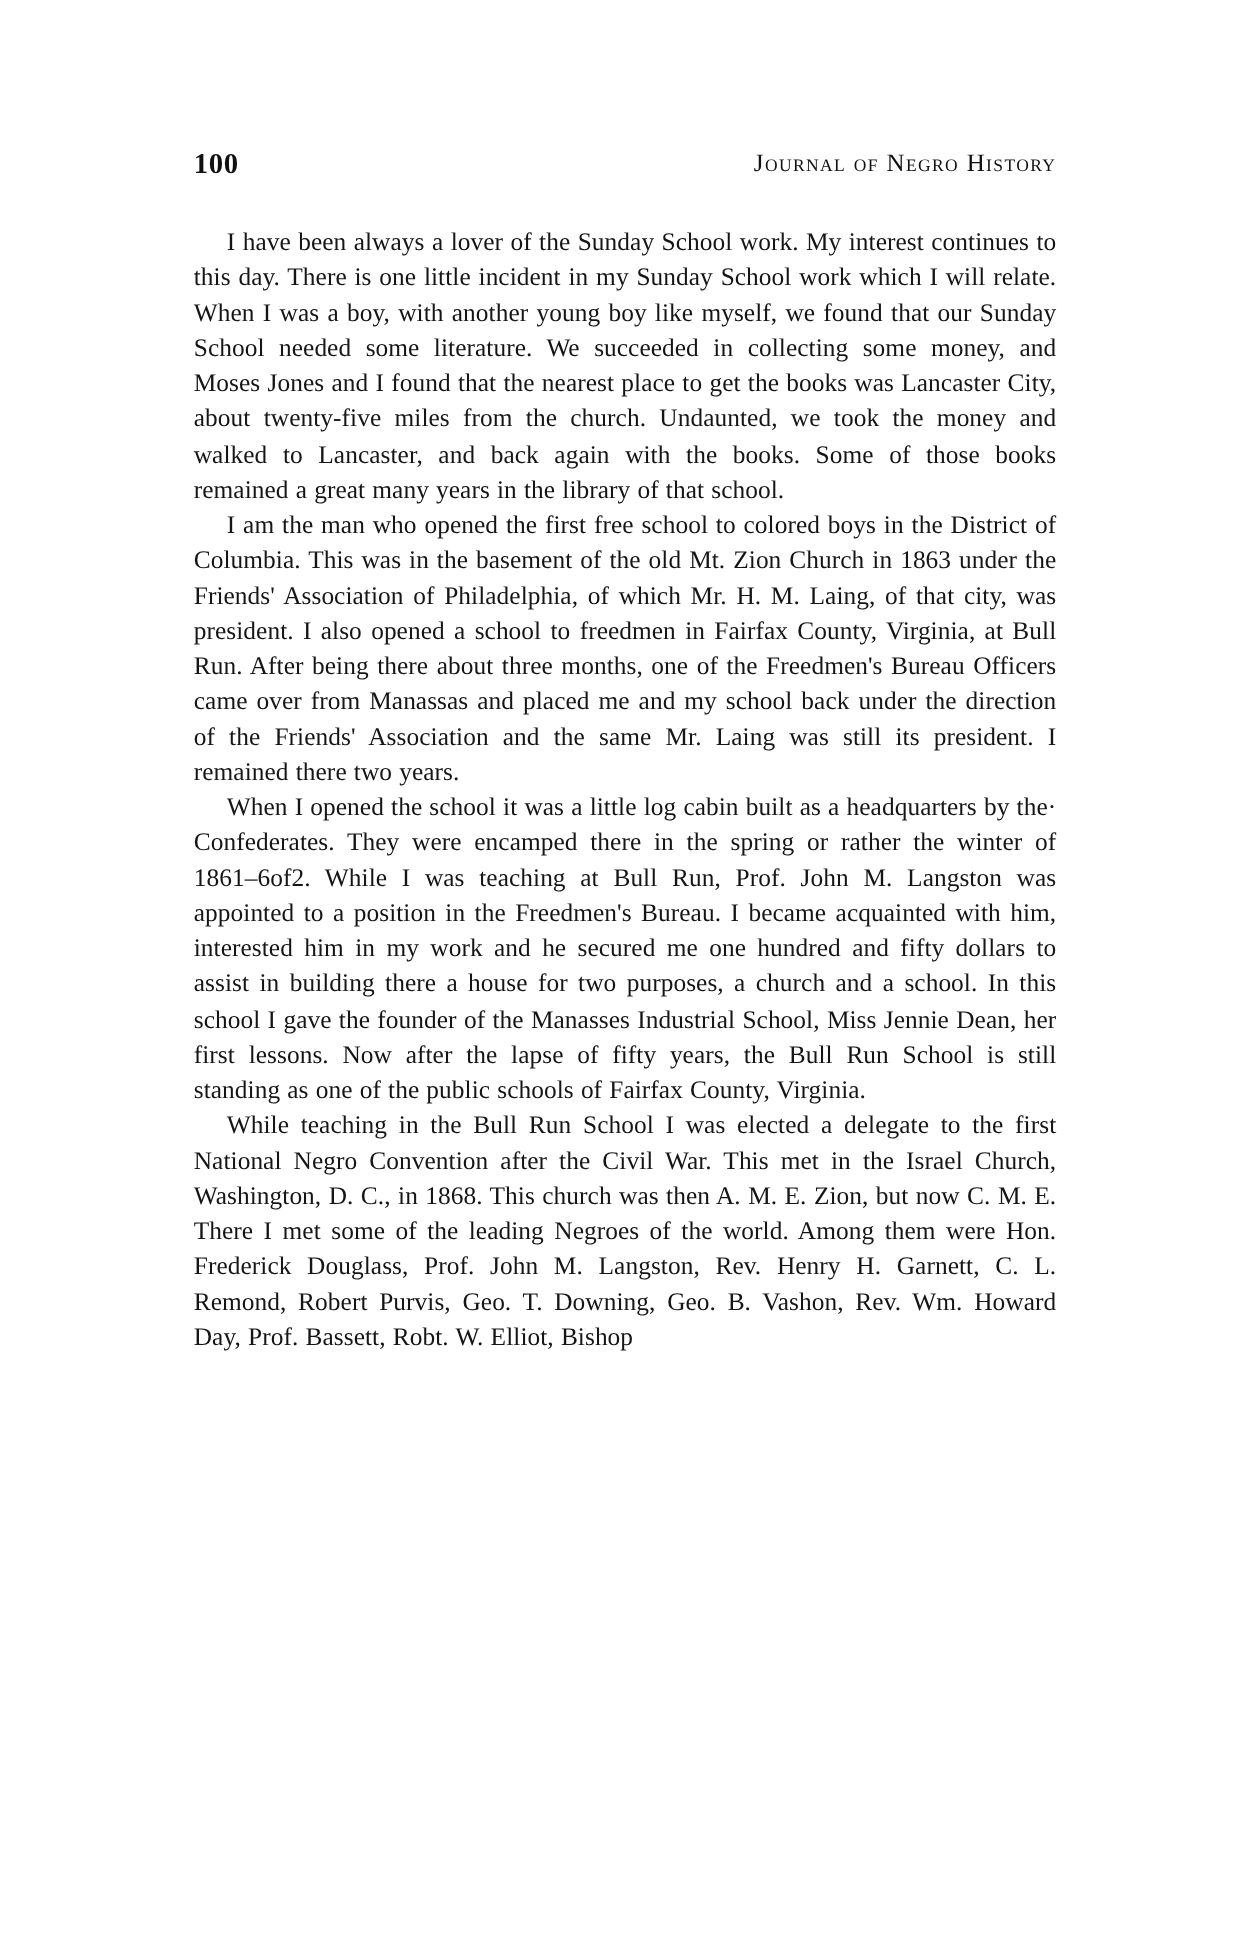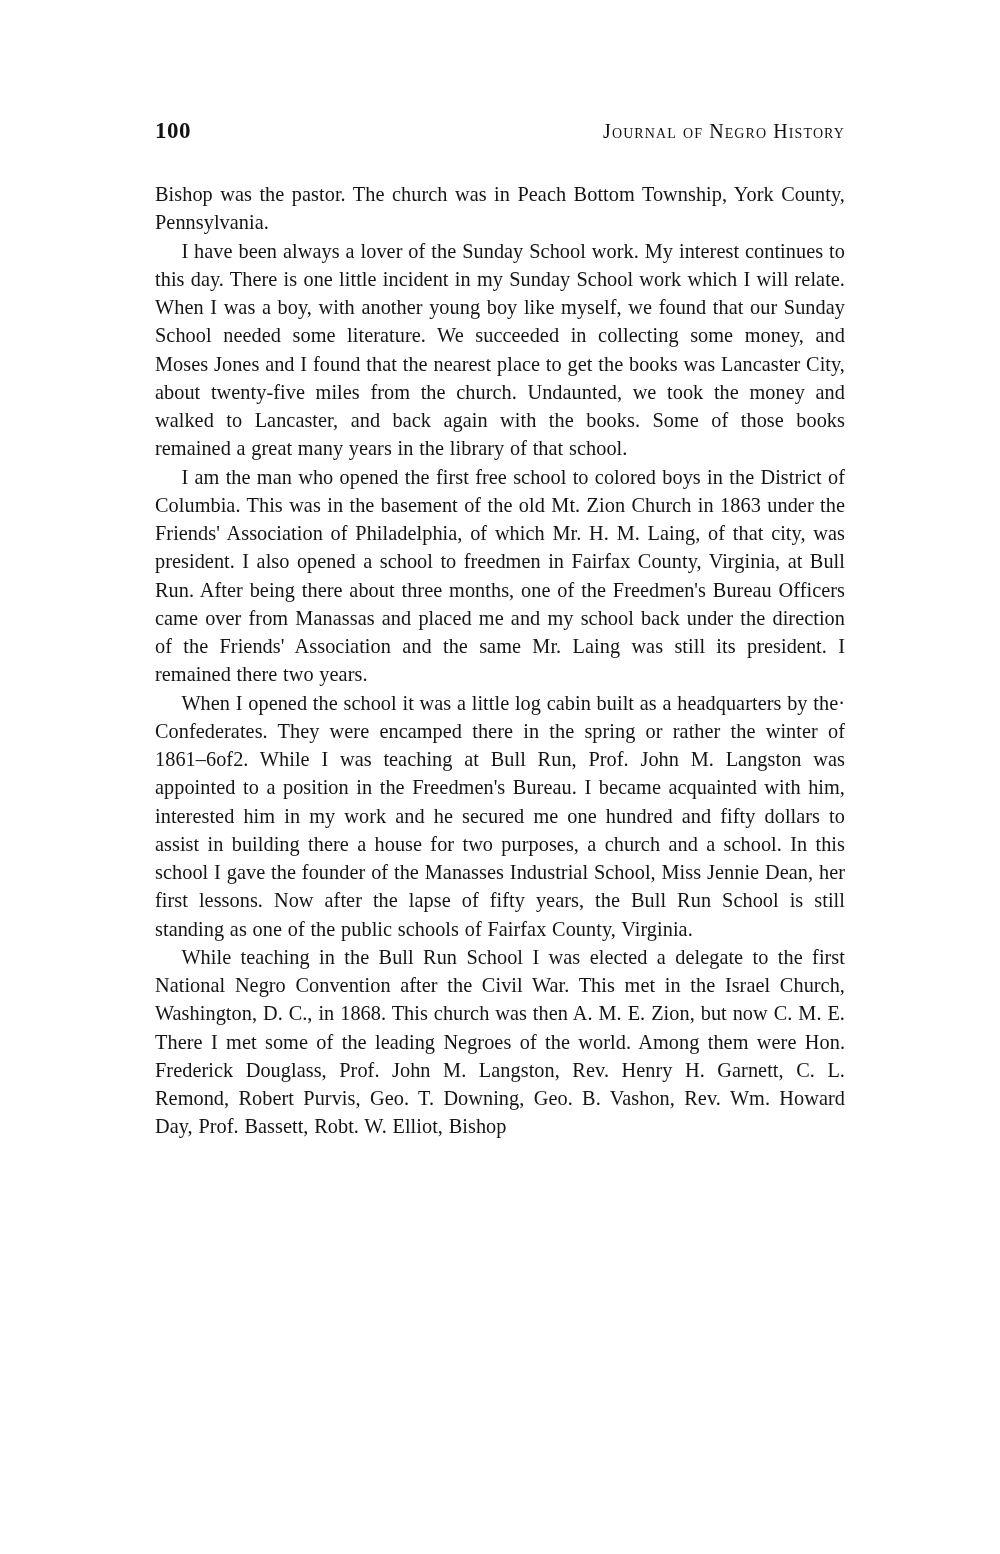--- a/index.html
+++ b/index.html
@@ -77,20 +77,19 @@
 <body>
 
 <div class="page">
 
   <div class="header">
     <span class="page-number">100</span>
     <span class="running-title">Journal of Negro History</span>
   </div>
 
   <div class="body-text">
-    <p class="noindent">Bishop was the pastor.  The church was in Peach Bottom Township, York County, Pennsylvania.</p>
     <p>I have been always a lover of the Sunday School work.  My interest continues to this day.  There is one little incident in my Sunday School work which I will relate.  When I was a boy, with another young boy like myself, we found that our Sunday School needed some literature.  We succeeded in collecting some money, and Moses Jones and I found that the nearest place to get the books was Lancaster City, about twenty-five miles from the church.  Undaunted, we took the money and walked to Lancaster, and back again with the books.  Some of those books remained a great many years in the library of that school.</p>
     <p>I am the man who opened the first free school to colored boys in the District of Columbia.  This was in the basement of the old Mt. Zion Church in 1863 under the Friends' Association of Philadelphia, of which Mr. H. M. Laing, of that city, was president.  I also opened a school to freedmen in Fairfax County, Virginia, at Bull Run.  After being there about three months, one of the Freedmen's Bureau Officers came over from Manassas and placed me and my school back under the direction of the Friends' Association and the same Mr. Laing was still its president.  I remained there two years.</p>
     <p>When I opened the school it was a little log cabin built as a headquarters by the· Confederates.  They were encamped there in the spring or rather the winter of 1861–6of2.  While I was teaching at Bull Run, Prof. John M. Langston was appointed to a position in the Freedmen's Bureau.  I became acquainted with him, interested him in my work and he secured me one hundred and fifty dollars to assist in building there a house for two purposes, a church and a school.  In this school I gave the founder of the Manasses Industrial School, Miss Jennie Dean, her first lessons.  Now after the lapse of fifty years, the Bull Run School is still standing as one of the public schools of Fairfax County, Virginia.</p>
     <p>While teaching in the Bull Run School I was elected a delegate to the first National Negro Convention after the Civil War.  This met in the Israel Church, Washington, D. C., in 1868.  This church was then A. M. E. Zion, but now C. M. E.  There I met some of the leading Negroes of the world.  Among them were Hon. Frederick Douglass, Prof. John M. Langston, Rev. Henry H. Garnett, C. L. Remond, Robert Purvis, Geo. T. Downing, Geo. B. Vashon, Rev. Wm. Howard Day, Prof. Bassett, Robt. W. Elliot, Bishop</p>
   </div>
 
 </div>
 
 </body></html>

